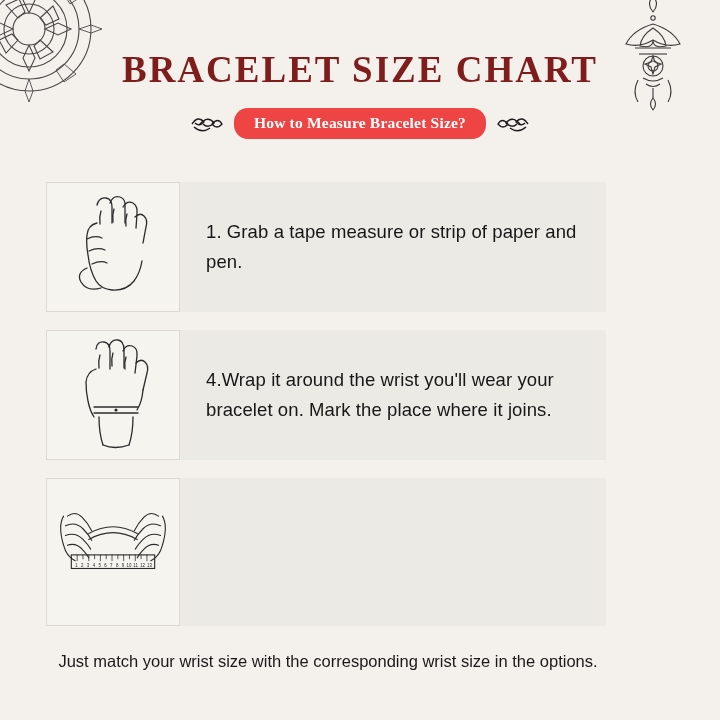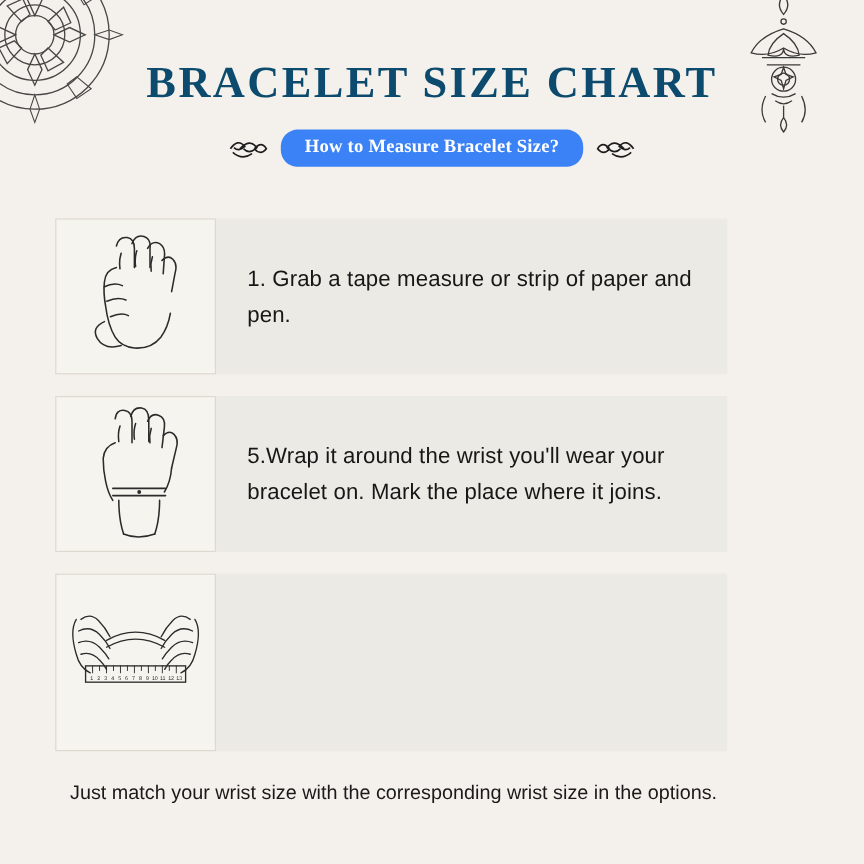--- a/index.html
+++ b/index.html
@@ -47,39 +47,39 @@
   .title {
     position: absolute;
     top: 48px;
     left: 0;
     width: 720px;
     text-align: center;
     font-family: "Liberation Serif", serif;
     font-weight: bold;
     font-size: 37px;
     letter-spacing: 2.0px;
-    color: #0c4a6e;
+    color: #7f1d1d;
   }
   .subtitle-row {
     position: absolute;
     top: 108px;
     left: 0;
     width: 720px;
     display: flex;
     align-items: center;
     justify-content: center;
     gap: 10px;
   }
   .flourish {
     width: 34px;
     height: 22px;
     flex: 0 0 auto;
   }
   .pill {
-    background: #3b82f6;
+    background: #ef4444;
     color: #ffffff;
     border-radius: 14px;
     padding: 6px 20px 7px 20px;
     font-family: "Liberation Serif", serif;
     font-weight: bold;
     font-size: 15.5px;
     letter-spacing: 0.2px;
     white-space: nowrap;
   }
 
@@ -261,21 +261,21 @@
             <path d="M46 82 q0 16 4 28"></path>
             <path d="M80 82 q0 16 -4 28"></path>
             <path d="M50 110 q12 5 26 0"></path>
             <path d="M47 20 q-2 6 -1 13"></path>
             <path d="M60 18 q-2 6 -1 13"></path>
             <path d="M73 22 q-2 6 -1 12"></path>
             <circle cx="63" cy="75" r="1.6" fill="#2b2b2b" stroke="none"></circle>
           </g>
         </svg>
       </div>
-      <div class="step-text">5.Wrap it around the wrist you'll wear your bracelet on. Mark the place where it joins.</div>
+      <div class="step-text">4.Wrap it around the wrist you'll wear your bracelet on. Mark the place where it joins.</div>
     </div>
 
     <div class="step step3">
       <div class="step-band"></div>
       <div class="thumb">
         <svg viewBox="0 0 130 130" width="126" height="126">
           <g fill="none" stroke="#2b2b2b" stroke-width="1.15" stroke-linecap="round">
 
             <path d="M18 28 q8 -6 15 1 q6 6 10 14"></path>
             <path d="M16 38 q10 -5 18 3 q6 6 9 12"></path>

